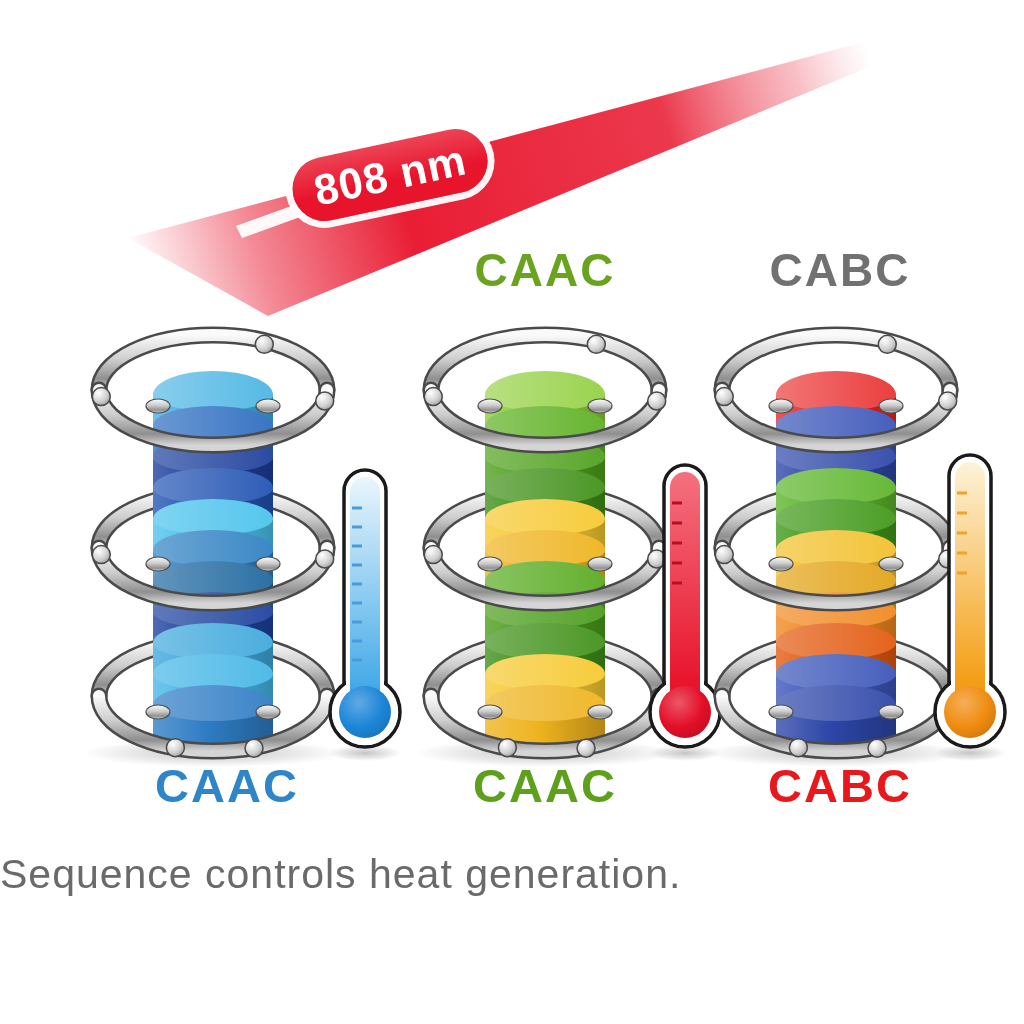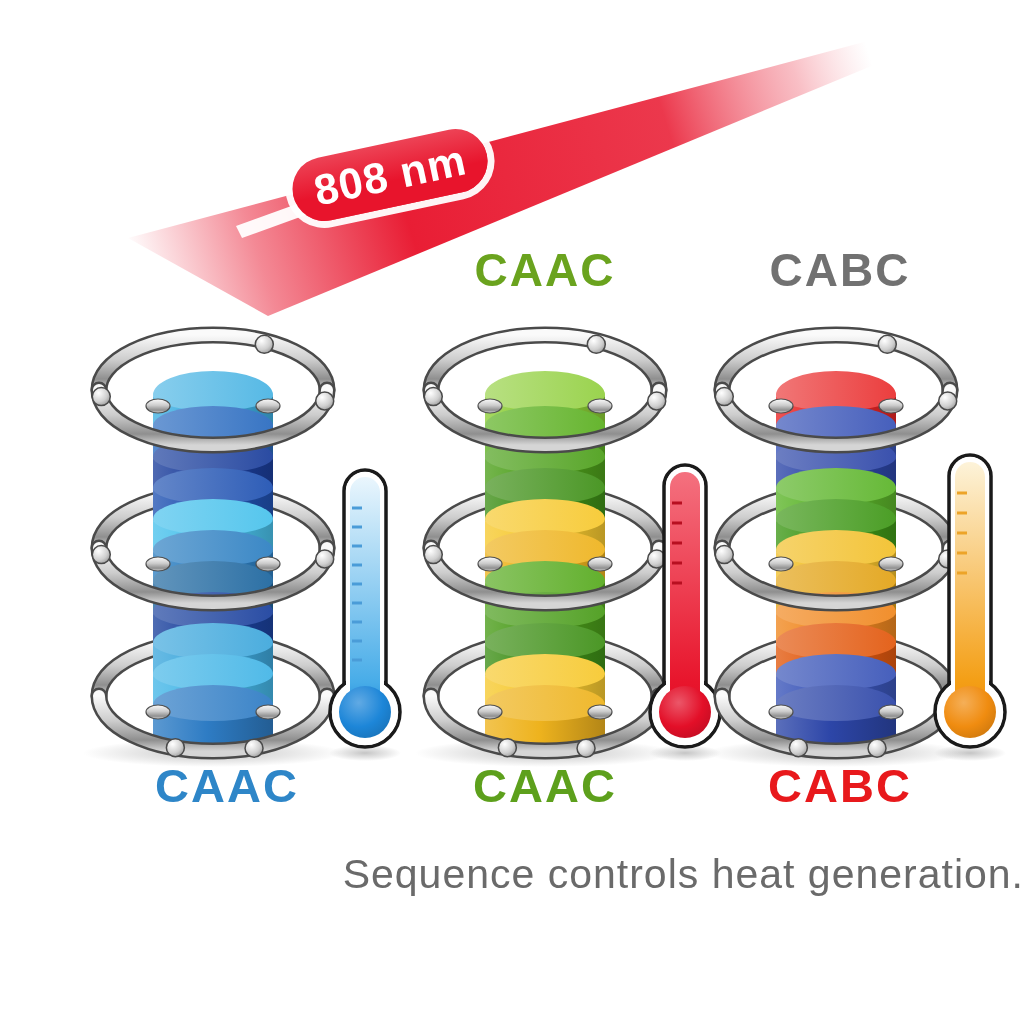--- a/index.html
+++ b/index.html
@@ -10,21 +10,21 @@
         background:linear-gradient(180deg,#f23a50 0%,#e31228 60%,#d80f24 100%);
         transform:rotate(-12deg);box-shadow:0 0 0 7px rgba(255,255,255,0.95);
         display:flex;align-items:center;justify-content:center;}
   .pill span{color:#ffffff;font-weight:bold;font-size:43px;letter-spacing:1px;}
   .toplabel{position:absolute;top:243px;width:300px;text-align:center;
             font-weight:bold;font-size:46px;letter-spacing:2px;}
   #tl1{left:395px;} #tl2{left:690px;}
   .botlabel{position:absolute;top:758px;width:300px;text-align:center;
             font-weight:bold;font-size:47px;letter-spacing:2px;}
   #bl0{left:77px;} #bl1{left:395px;} #bl2{left:690px;}
-  .caption{position:absolute;top:851px;left:0;width:1024px;text-align:right;
+  .caption{position:absolute;top:851px;left:0;width:1024px;text-align:left;
            font-size:41px;font-weight:400;letter-spacing:1px;}
 </style>
 </head>
 <body>
 
 <div class="canvas">
   <svg id="art" width="1024" height="1024" viewBox="0 0 1024 1024">
       <defs>
         <linearGradient id="sg" x1="0" y1="0" x2="0" y2="1">
           <stop offset="0" stop-color="#fafafa" stop-opacity="1"></stop>

